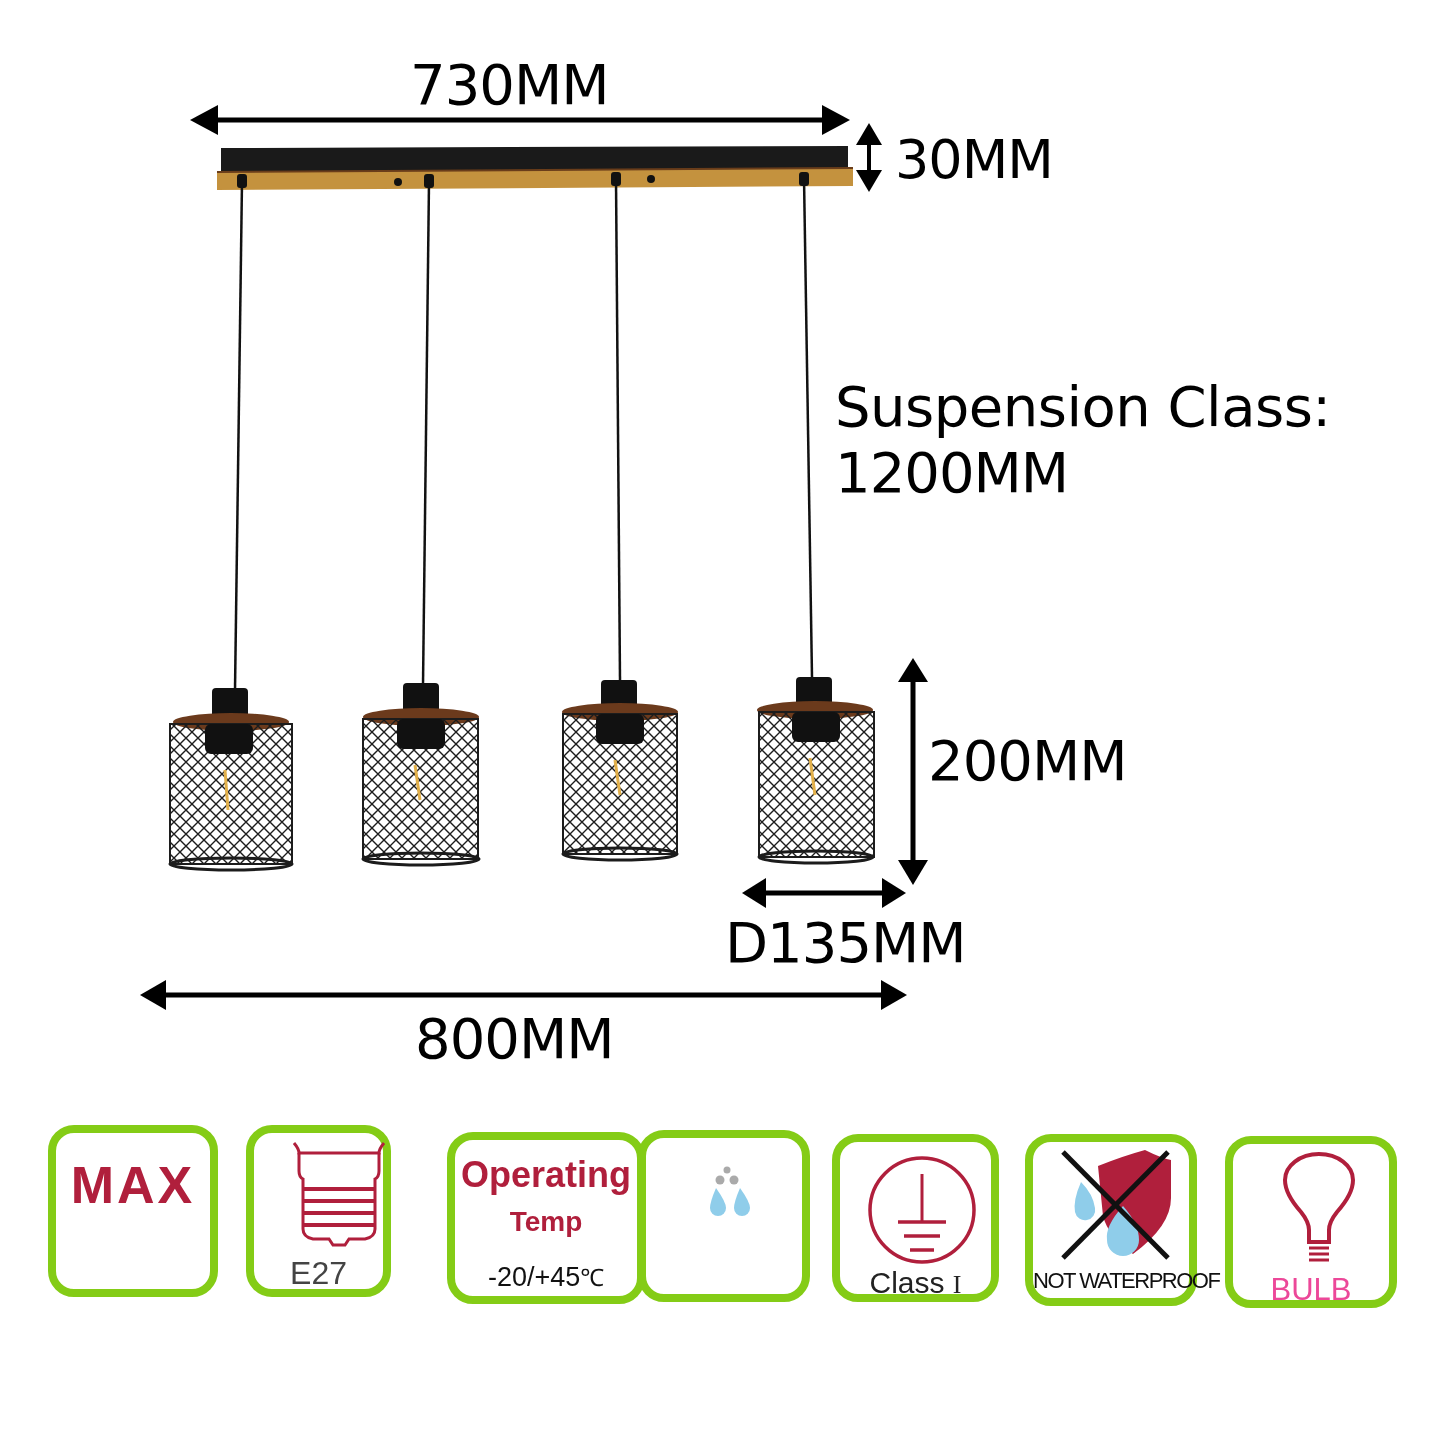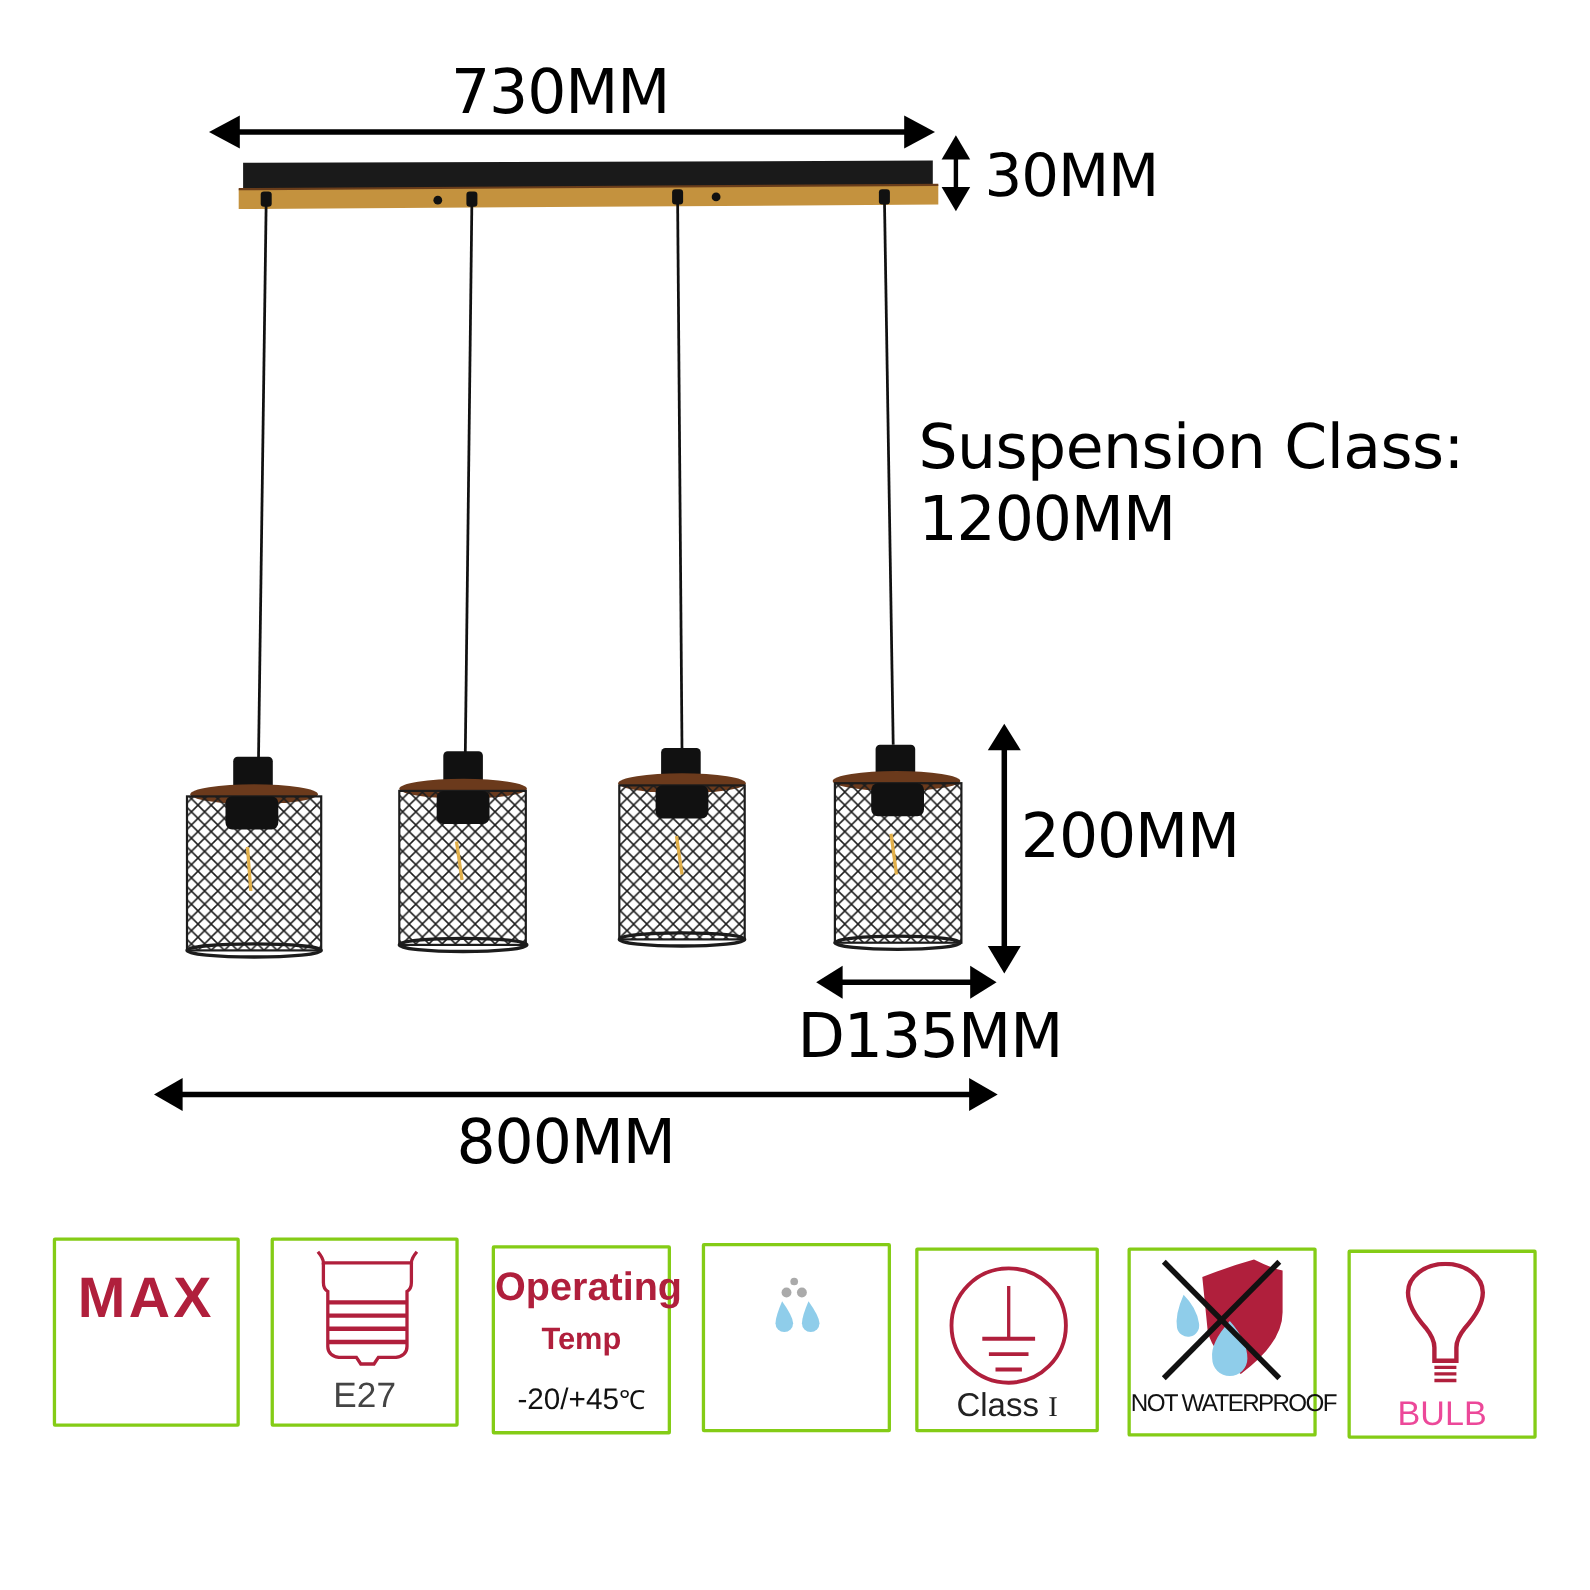--- a/index.html
+++ b/index.html
@@ -1,20 +1,20 @@
 <!DOCTYPE html>
 <html><head>
 <meta charset="utf-8">
 <style>
   html, body { margin: 0; padding: 0; background: #ffffff; }
   body { width: 1445px; height: 1445px; position: relative; overflow: hidden; font-family: "DejaVu Sans", sans-serif; }
   .abs { position: absolute; }
   .dim-label { font-family: "DejaVu Sans", sans-serif; color: #000; font-weight: normal; letter-spacing: -1px; white-space: nowrap; }
   .canvas { position: absolute; left: 0; top: 0; }
-  .badge { position: absolute; border: 3px solid #84cc16; border-radius: 2px; background: #fff; box-sizing: border-box; }
+  .badge { position: absolute; border: 8px solid #84cc16; border-radius: 26px; background: #fff; box-sizing: border-box; }
   .badge-text { position: absolute; left: 0; right: 0; text-align: center; white-space: nowrap; }
   .red { color: #b01f3c; }
 </style>
 </head>
 <body>
 
 <svg class="canvas" width="1445" height="1445" viewBox="0 0 1445 1445">
   <defs>
     <pattern id="mesh" width="12" height="12" patternUnits="userSpaceOnUse">
       <path d="M0 0 L12 12 M12 0 L0 12" stroke="#1c1c1c" stroke-width="1.4"></path>
@@ -114,35 +114,35 @@
 <div class="abs dim-label" style="left:835px; top:374px; font-size:56px; letter-spacing:-0.5px;">Suspension Class:</div>
 <div class="abs dim-label" style="left:835px; top:440px; font-size:56px;">1200MM</div>
 <div class="abs dim-label" style="left:928px; top:728px; font-size:56px;">200MM</div>
 <div class="abs dim-label" style="left:725px; top:910px; font-size:56px;">D135MM</div>
 <div class="abs dim-label" style="left:415px; top:1006px; font-size:56px;">800MM</div>
 
 <div class="badge" style="left:48px; top:1125px; width:170px; height:172px;">
   <div class="badge-text red" style="top:22px; font-size:52px; font-weight:bold; letter-spacing:3px; font-family:'Liberation Sans', sans-serif;">MAX</div>
 </div>
 
-<div class="badge" style="left:246px; top:1125px; width:171px; height:172px;">
+<div class="badge" style="left:246px; top:1125px; width:145px; height:172px;">
   <svg class="abs" style="left:35px; top:8px;" width="100" height="110" viewBox="0 0 100 110">
     <path d="M5 2 Q10 8 10 12 L90 12 Q90 8 95 2" fill="none" stroke="#b01f3c" stroke-width="3"></path>
     <path d="M10 12 L10 30 Q10 36 14 38 L14 88 Q14 96 24 98 L40 98 L44 104 L56 104 L60 98 L76 98 Q86 96 86 88 L86 38 Q90 36 90 30 L90 12" fill="none" stroke="#b01f3c" stroke-width="3"></path>
     <g stroke="#b01f3c" stroke-width="4">
       <line x1="14" y1="48" x2="86" y2="48"></line>
       <line x1="14" y1="60" x2="86" y2="60"></line>
       <line x1="14" y1="72" x2="86" y2="72"></line>
       <line x1="14" y1="84" x2="86" y2="84"></line>
     </g>
   </svg>
   <div class="badge-text" style="top:122px; font-size:32px; color:#444; font-family:'Liberation Sans', sans-serif;">E27</div>
 </div>
 
-<div class="badge" style="left:447px; top:1132px; width:163px; height:172px;">
+<div class="badge" style="left:447px; top:1132px; width:198px; height:172px;">
   <div class="badge-text red" style="top:14px; font-size:36px; font-weight:bold; font-family:'Liberation Sans', sans-serif;">Operating</div>
   <div class="badge-text red" style="top:66px; font-size:28px; font-weight:bold; font-family:'Liberation Sans', sans-serif;">Temp</div>
   <div class="badge-text" style="top:120px; font-size:27px; color:#111; font-family:'Liberation Sans', sans-serif;"><span>-20/+45</span><span style="font-size:24px;">℃</span></div>
 </div>
 
 <div class="badge" style="left:638px; top:1130px; width:172px; height:172px;">
   <svg class="abs" style="left:52px; top:20px;" width="70" height="70" viewBox="0 0 70 70">
     <circle cx="29" cy="12" r="3.5" fill="#aaaaaa"></circle>
     <circle cx="22" cy="22" r="4.5" fill="#aaaaaa"></circle>
     <circle cx="36" cy="22" r="4.5" fill="#aaaaaa"></circle>

